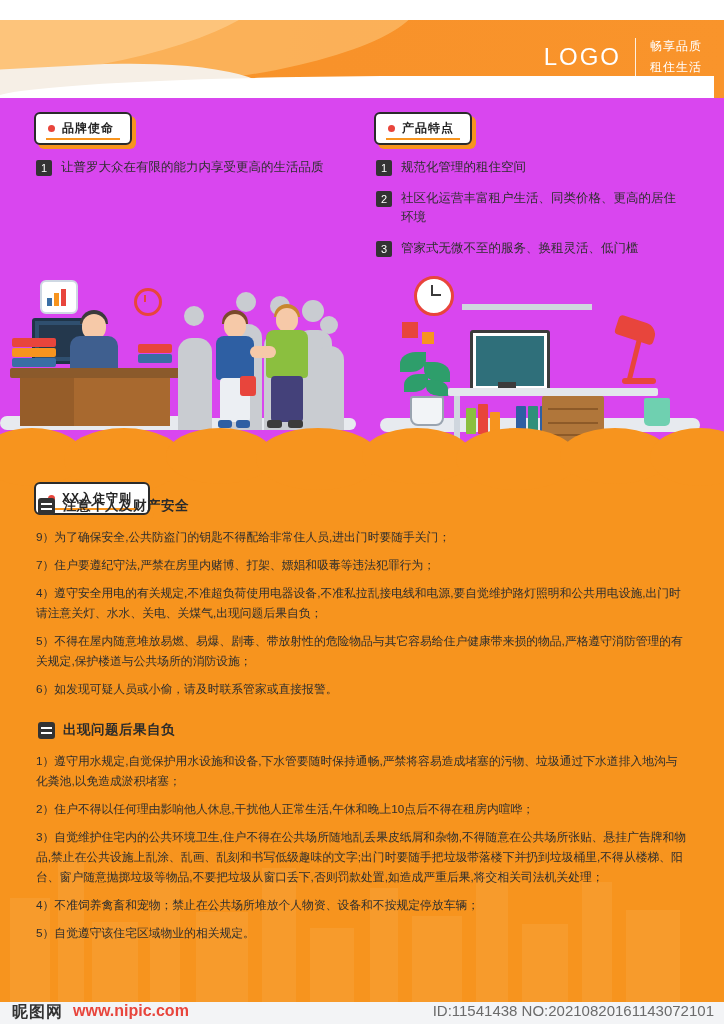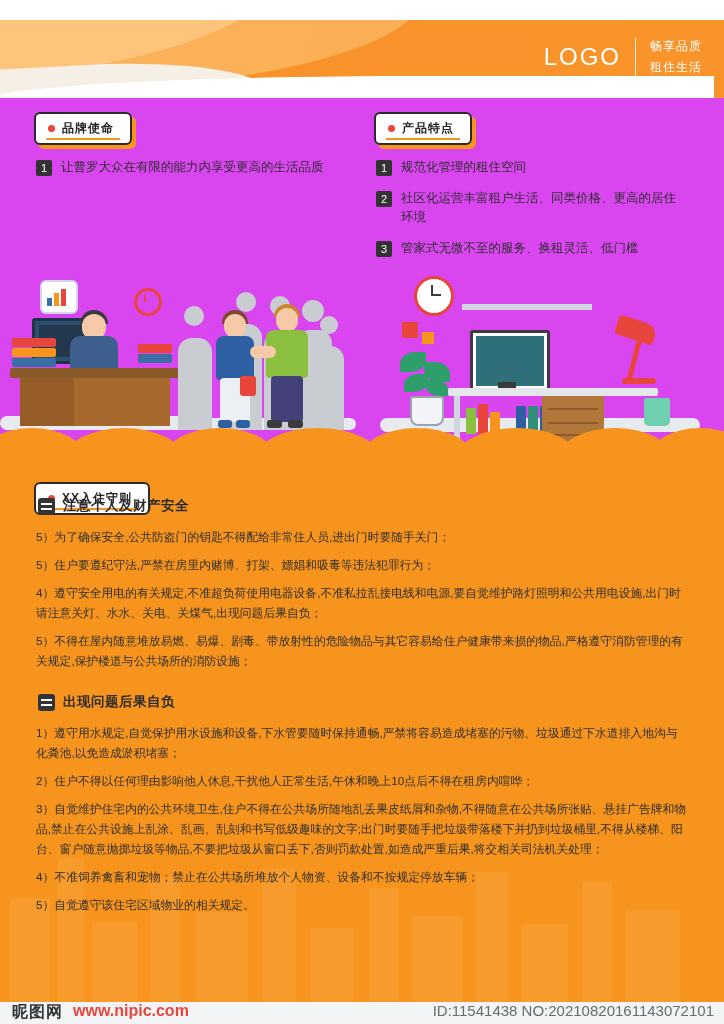--- a/index.html
+++ b/index.html
@@ -368,24 +368,25 @@
     <span class="txt">XX入住守则</span>
     <span class="uline"></span>
   </div>
 
   <div class="rules">
 
     <div class="rule-h">
       <span class="mark"></span>
       <span class="t">注意个人及财产安全</span>
     </div>
-    <p class="rule-p">5）为了确保安全,公共防盗门的钥匙不得配给非常住人员,进出门时要随手关门；</p>
-    <p class="rule-p">5）住户要遵纪守法,严禁在房里内赌博、打架、嫖娼和吸毒等违法犯罪行为；</p>
+    <p class="rule-p">9）为了确保安全,公共防盗门的钥匙不得配给非常住人员,进出门时要随手关门；</p>
+    <p class="rule-p">7）住户要遵纪守法,严禁在房里内赌博、打架、嫖娼和吸毒等违法犯罪行为；</p>
     <p class="rule-p">4）遵守安全用电的有关规定,不准超负荷使用电器设备,不准私拉乱接电线和电源,要自觉维护路灯照明和公共用电设施,出门时请注意关灯、水水、关电、关煤气,出现问题后果自负；</p>
     <p class="rule-p">5）不得在屋内随意堆放易燃、易爆、剧毒、带放射性的危险物品与其它容易给住户健康带来损的物品,严格遵守消防管理的有关规定,保护楼道与公共场所的消防设施；</p>
+    <p class="rule-p">6）如发现可疑人员或小偷，请及时联系管家或直接报警。</p>
 
     <div class="gap"></div>
 
     <div class="rule-h">
       <span class="mark"></span>
       <span class="t">出现问题后果自负</span>
     </div>
     <p class="rule-p">1）遵守用水规定,自觉保护用水设施和设备,下水管要随时保持通畅,严禁将容易造成堵塞的污物、垃圾通过下水道排入地沟与化粪池,以免造成淤积堵塞；</p>
     <p class="rule-p">2）住户不得以任何理由影响他人休息,干扰他人正常生活,午休和晚上10点后不得在租房内喧哗；</p>
     <p class="rule-p">3）自觉维护住宅内的公共环境卫生,住户不得在公共场所随地乱丢果皮纸屑和杂物,不得随意在公共场所张贴、悬挂广告牌和物品,禁止在公共设施上乱涂、乱画、乱刻和书写低级趣味的文字;出门时要随手把垃圾带落楼下并扔到垃圾桶里,不得从楼梯、阳台、窗户随意抛掷垃圾等物品,不要把垃圾从窗口丢下,否则罚款处置,如造成严重后果,将交相关司法机关处理；</p>

